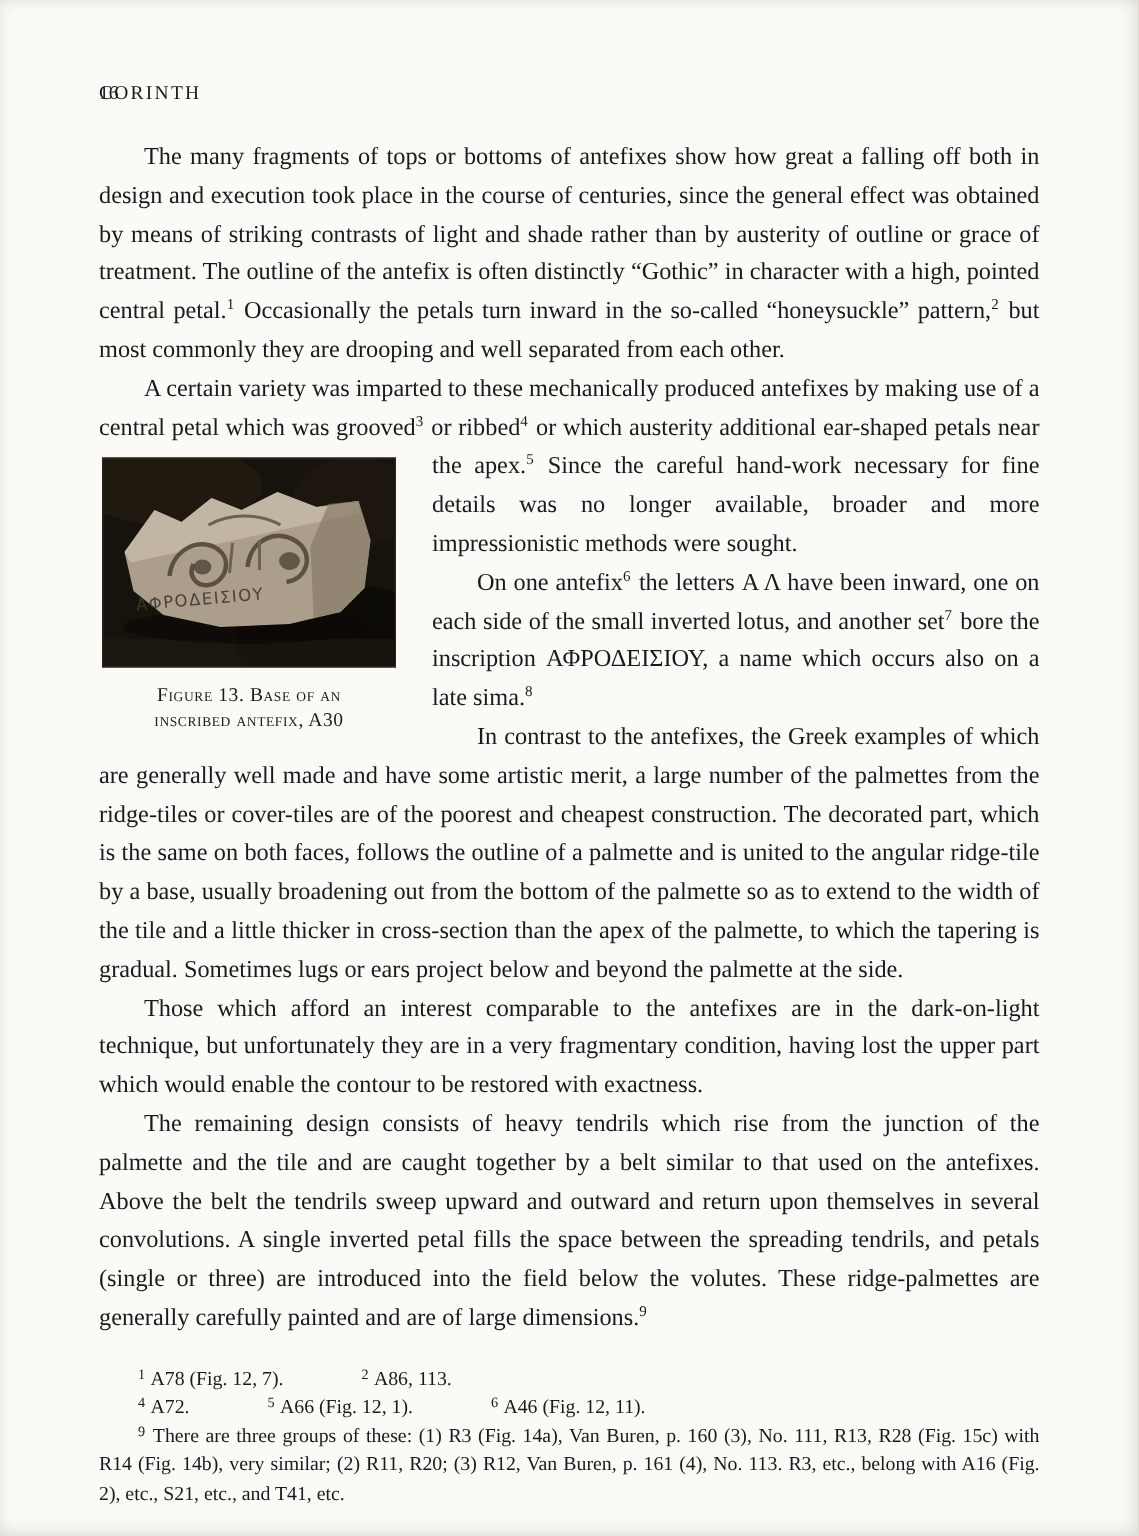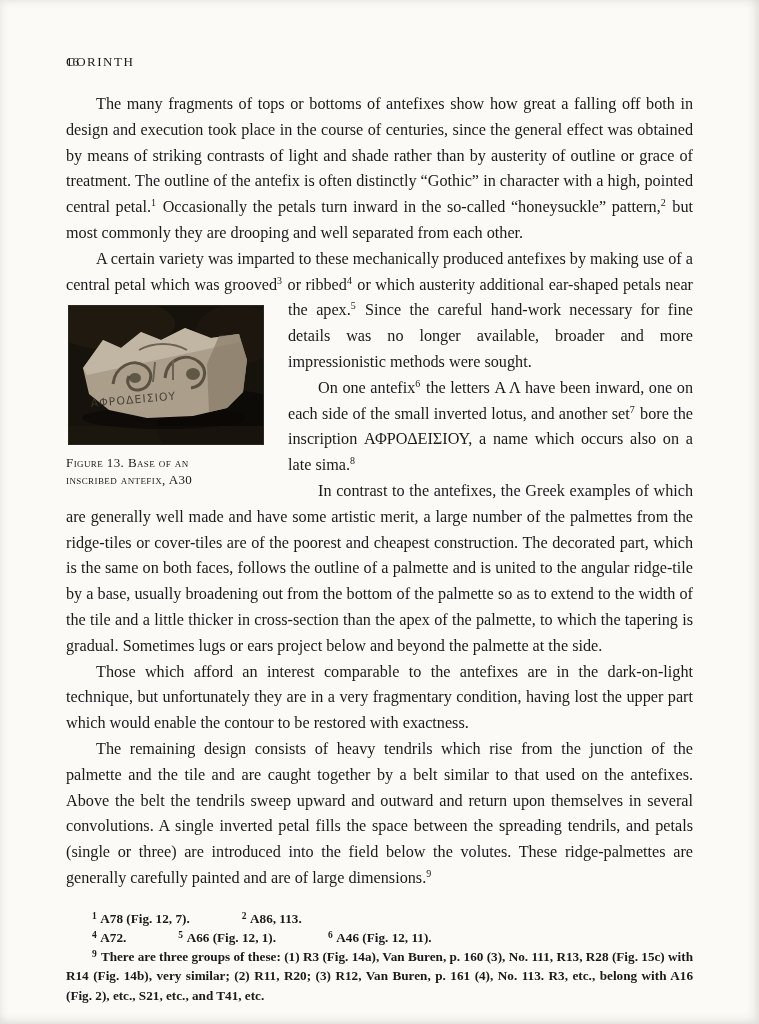--- a/index.html
+++ b/index.html
@@ -28,30 +28,30 @@
   .fig-float {
     float:left; display:block; width:200px;
     margin:7px 22px 3px 0; text-indent:0;
   }
   .fig-imgframe {
     display:block; width:196px; height:140px; margin:0 auto;
     border:1px solid #2a2620; background:#16120c;
   }
   .fig-imgframe svg { display:block; width:100%; height:100%; }
   .fig-caption {
-    display:block; text-align:left; margin-top:9px;
+    display:block; text-align:center; margin-top:9px;
     font-size:13px; line-height:17px;
     font-variant:small-caps; letter-spacing:0.4px;
   }
   .capline { display:block; }
 
   .footnotes {
     margin-top:17px; font-size:13.2px; line-height:19.2px; text-align:justify;
   }
-  .fnline { text-indent:26px;font-weight:bold; }
+  .fnline { text-indent:26px; }
   .fn-item { display:inline; }
   .fn-item:not(:first-child) { margin-left:52px; }
   .footnotes sup.fnref { font-size:9.5px; top:-4px; }
 </style>
 </head>
 <body>
 
 <div class="page">
   <div class="content">
 

